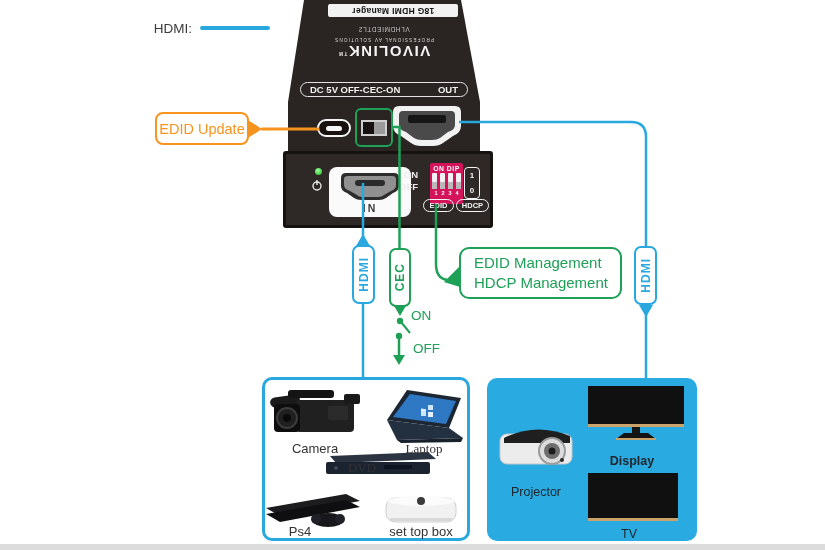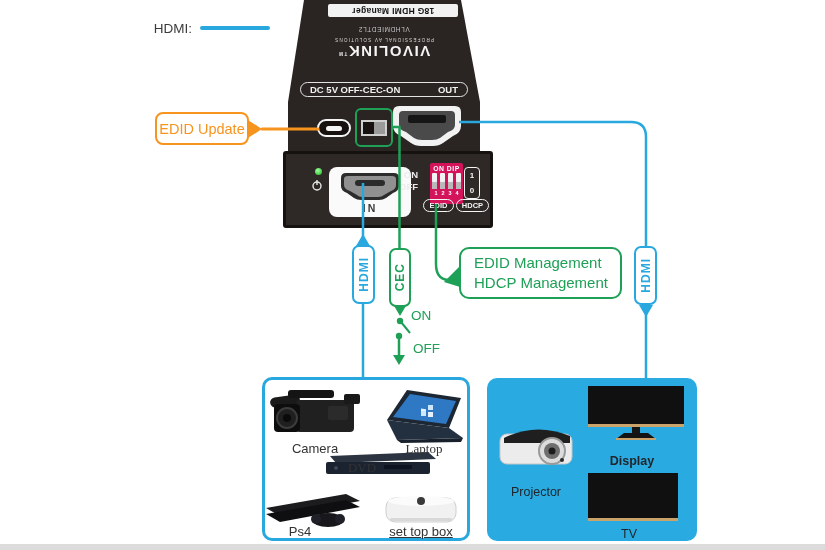--- a/index.html
+++ b/index.html
@@ -275,21 +275,21 @@
       <ellipse cx="37" cy="9" rx="33" ry="5" fill="#fbfbfb"></ellipse>
       <circle cx="37" cy="9" r="4" fill="#3a3a3a"></circle>
       <rect x="6" y="26" width="62" height="3" rx="1.5" fill="#d8d8d8"></rect>
     </svg>
   </div>
 
   <div class="dev-lbl" style="left:270px;top:441px;width:90px;">Camera</div>
   <div class="dev-lbl" style="left:382px;top:441px;width:84px;font-family:Liberation Serif, serif;">Laptop</div>
   <div class="dev-lbl" style="left:330px;top:460px;width:64px;font-family:Liberation Serif, serif;">DVD</div>
   <div class="dev-lbl" style="left:266px;top:524px;width:68px;">Ps4</div>
-  <div class="dev-lbl" style="left:378px;top:524px;width:86px;text-decoration:underline;">set top box</div>
+  <div class="dev-lbl" style="left:378px;top:524px;width:86px;">set top box</div>
 
   <div class="abs sink-box"></div>
 
   <div class="abs" style="left:496px;top:416px;z-index:2;">
     <svg width="80" height="60">
       <rect x="4" y="18" width="72" height="30" rx="7" fill="#ececec" stroke="#c6c6c6"></rect>
       <path d="M8 22 Q40 6 74 20 L74 27 L8 27 Z" fill="#1f1f1f"></path>
       <circle cx="56" cy="35" r="13" fill="#dcdcdc" stroke="#9a9a9a" stroke-width="2"></circle>
       <circle cx="56" cy="35" r="8" fill="#6e6e6e"></circle>
       <circle cx="56" cy="35" r="3.5" fill="#1c1c1c"></circle>

